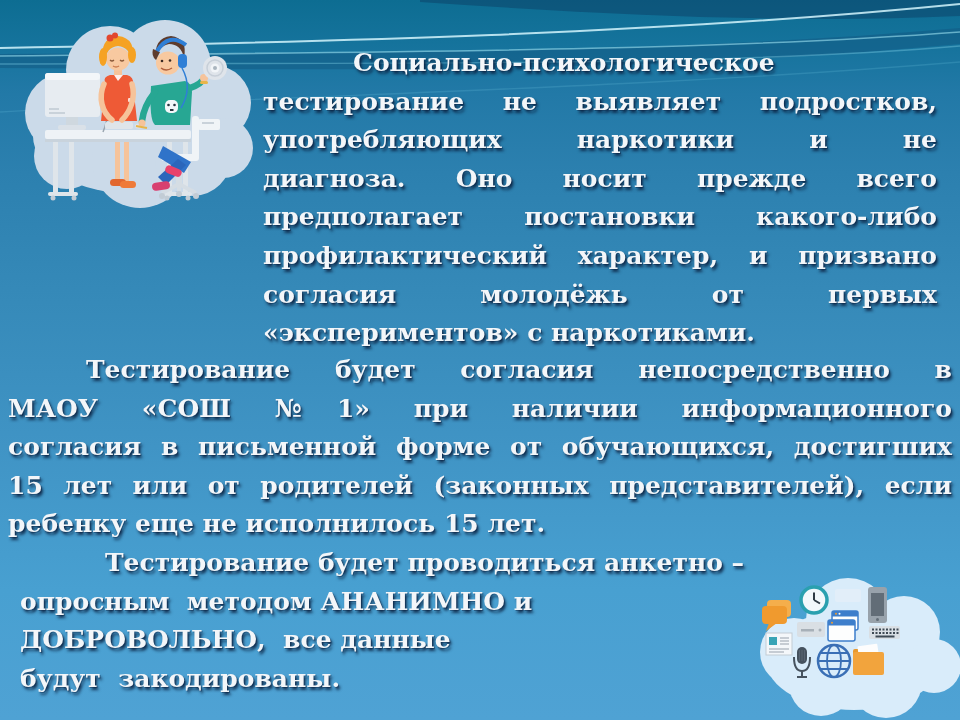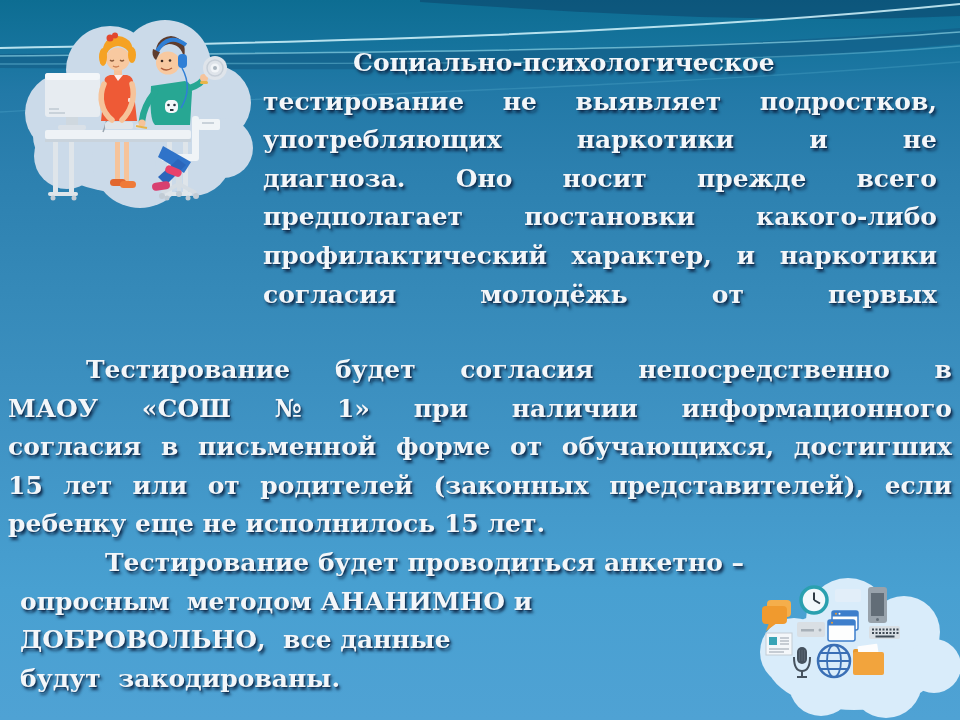--- a/index.html
+++ b/index.html
@@ -161,22 +161,23 @@
       </g>
     </g>
   </svg>
 
   <div class="para p1">
     <div class="line ind90">Социально-психологическое</div>
     <div class="line j">тестирование не выявляет подростков,</div>
     <div class="line j">употребляющих наркотики и не</div>
     <div class="line j">диагноза. Оно носит прежде всего</div>
     <div class="line j">предполагает постановки какого-либо</div>
-    <div class="line j">профилактический характер, и наркотики</div>
+    <div class="line j">профилактический характер, и призвано</div>
     <div class="line j">согласия молодёжь от первых</div>
+    <div class="line">«экспериментов» с наркотиками.</div>
   </div>
 
   <div class="para p2">
     <div class="line j ind78">Тестирование будет согласия непосредственно в</div>
     <div class="line j">МАОУ «СОШ №1» при наличии информационного</div>
     <div class="line j">согласия в письменной форме от обучающихся, достигших</div>
     <div class="line j">15 лет или от родителей (законных представителей), если</div>
     <div class="line">ребенку еще не исполнилось 15 лет.</div>
   </div>
 

